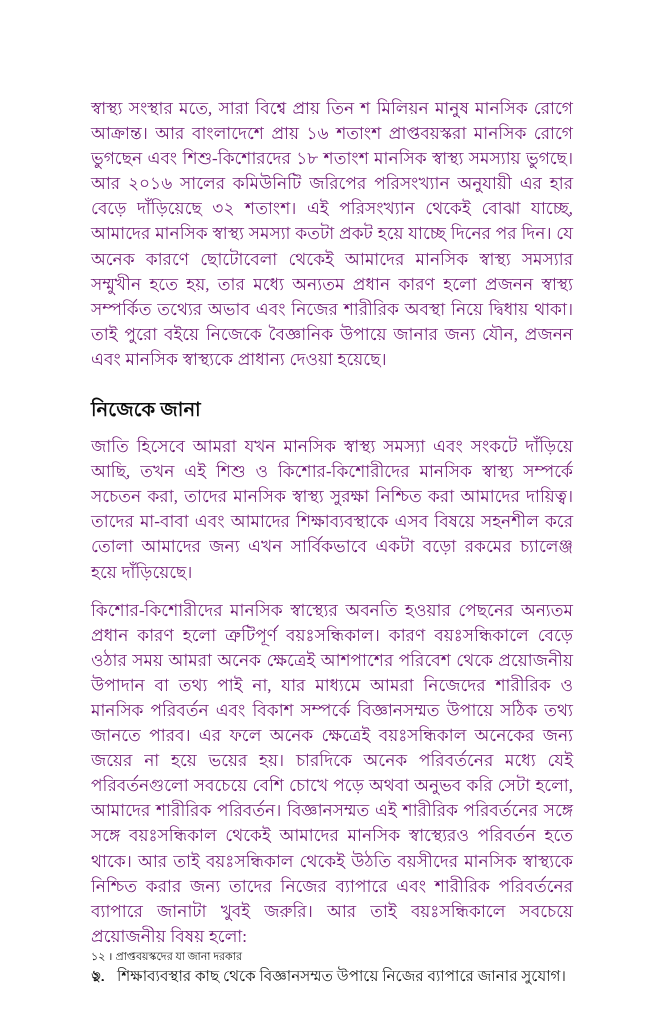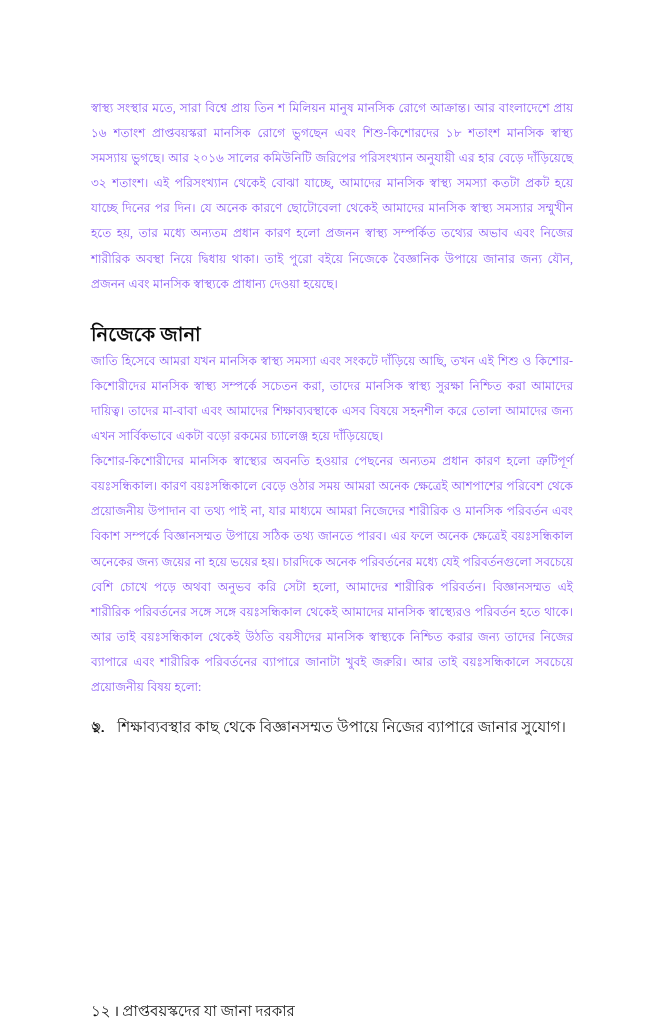--- a/index.html
+++ b/index.html
@@ -20,35 +20,36 @@
     box-sizing: border-box;
   }
   .content {
     position: absolute;
     left: 91px;
     top: 96px;
     width: 482px;
   }
   .para {
     margin: 0 0 0 0;
-    font-size: 12px;
+    font-size: 17px;
     line-height: 25.1px;
     text-align: justify;
     text-justify: inter-word;
     letter-spacing: 0px;
     word-spacing: 0.5px;
-    color: #8b5cf6;
+    color: #701a75;
   }
   .para + .para {
+    margin-top: 13px;
   }
   .section-heading {
     font-size: 19.5px;
     font-weight: bold;
     line-height: 26px;
-    margin: 25px 0 1px 0;
+    margin: 25px 0 11px 0;
     color: #0d0d0d;
     letter-spacing: 0.1px;
   }
   .list {
     list-style: none;
     margin: 14px 0 0 0;
     padding: 0;
   }
   .list-item {
     position: relative;
@@ -66,22 +67,22 @@
     position: absolute;
     left: 0;
     top: 0;
     width: 24px;
     text-align: left;
     color: #161616;
   }
   .footer {
     position: absolute;
     left: 91px;
-    top: 1000px;
-    font-size: 15px;
+    top: 945px;
+    font-size: 11px;
     line-height: 22px;
     color: #161616;
     white-space: nowrap;
   }
   .footer-sep {
     padding: 0 3px;
   }
 </style>
 </head>
 <body>

